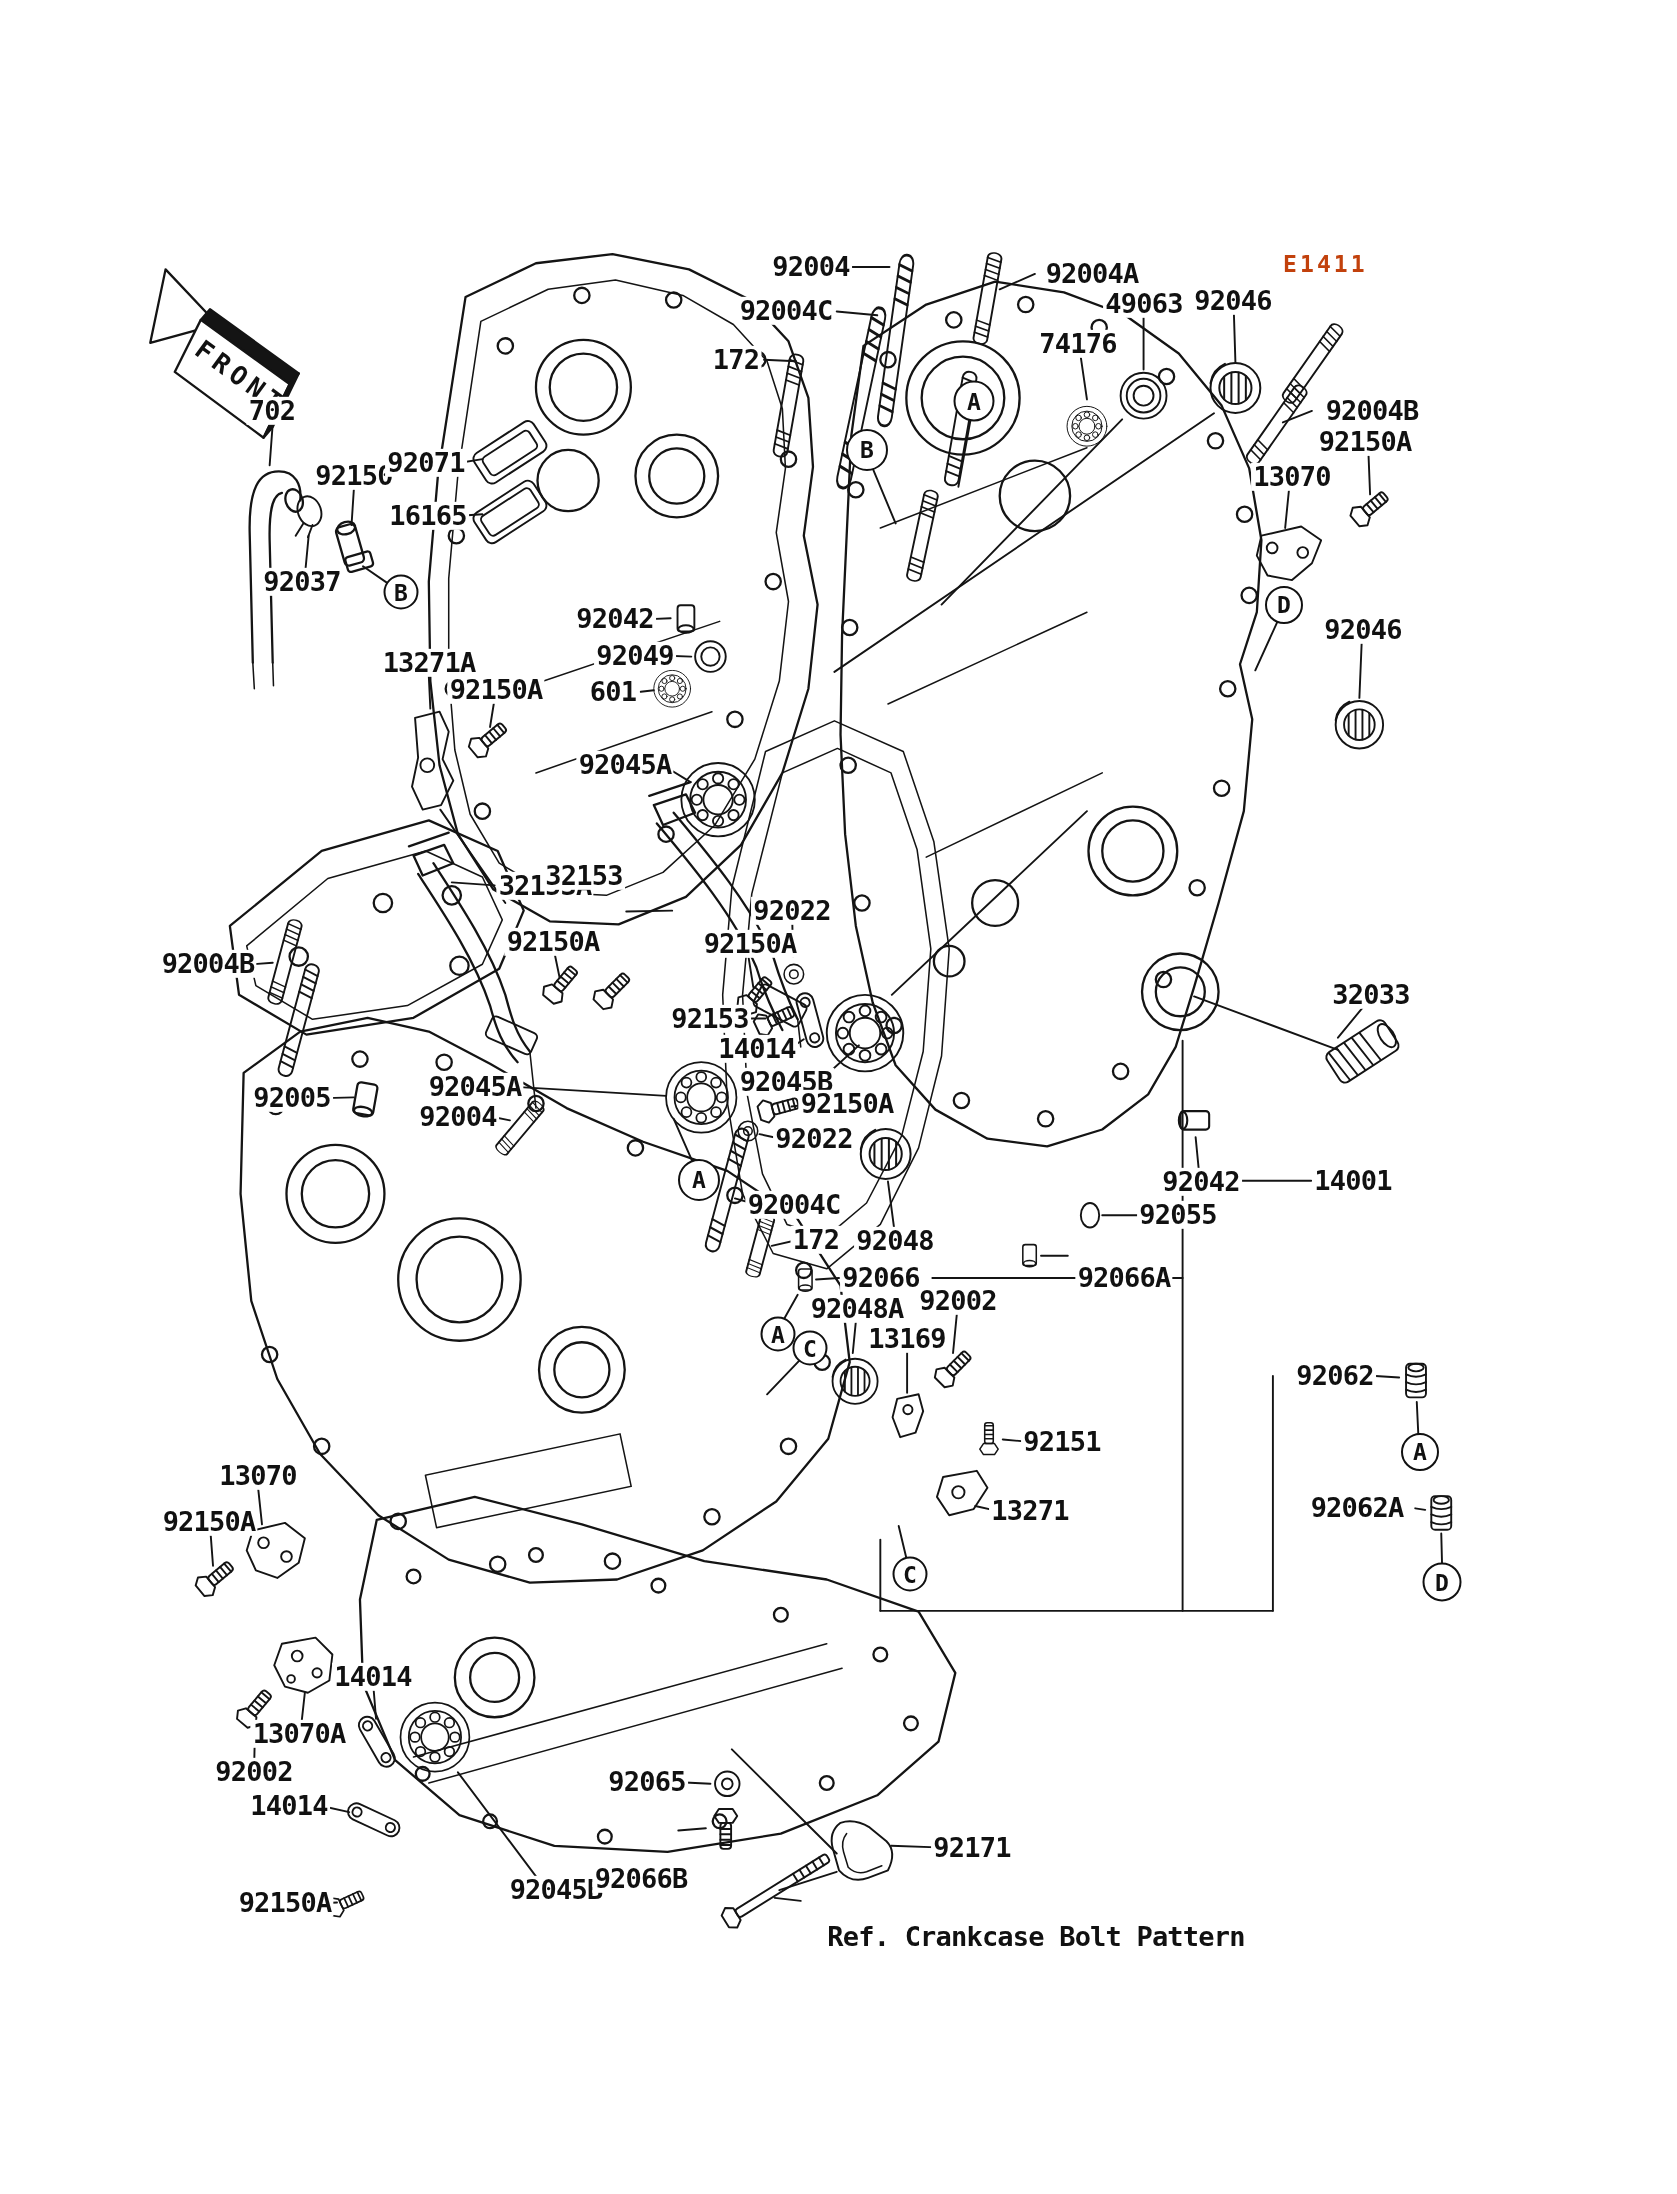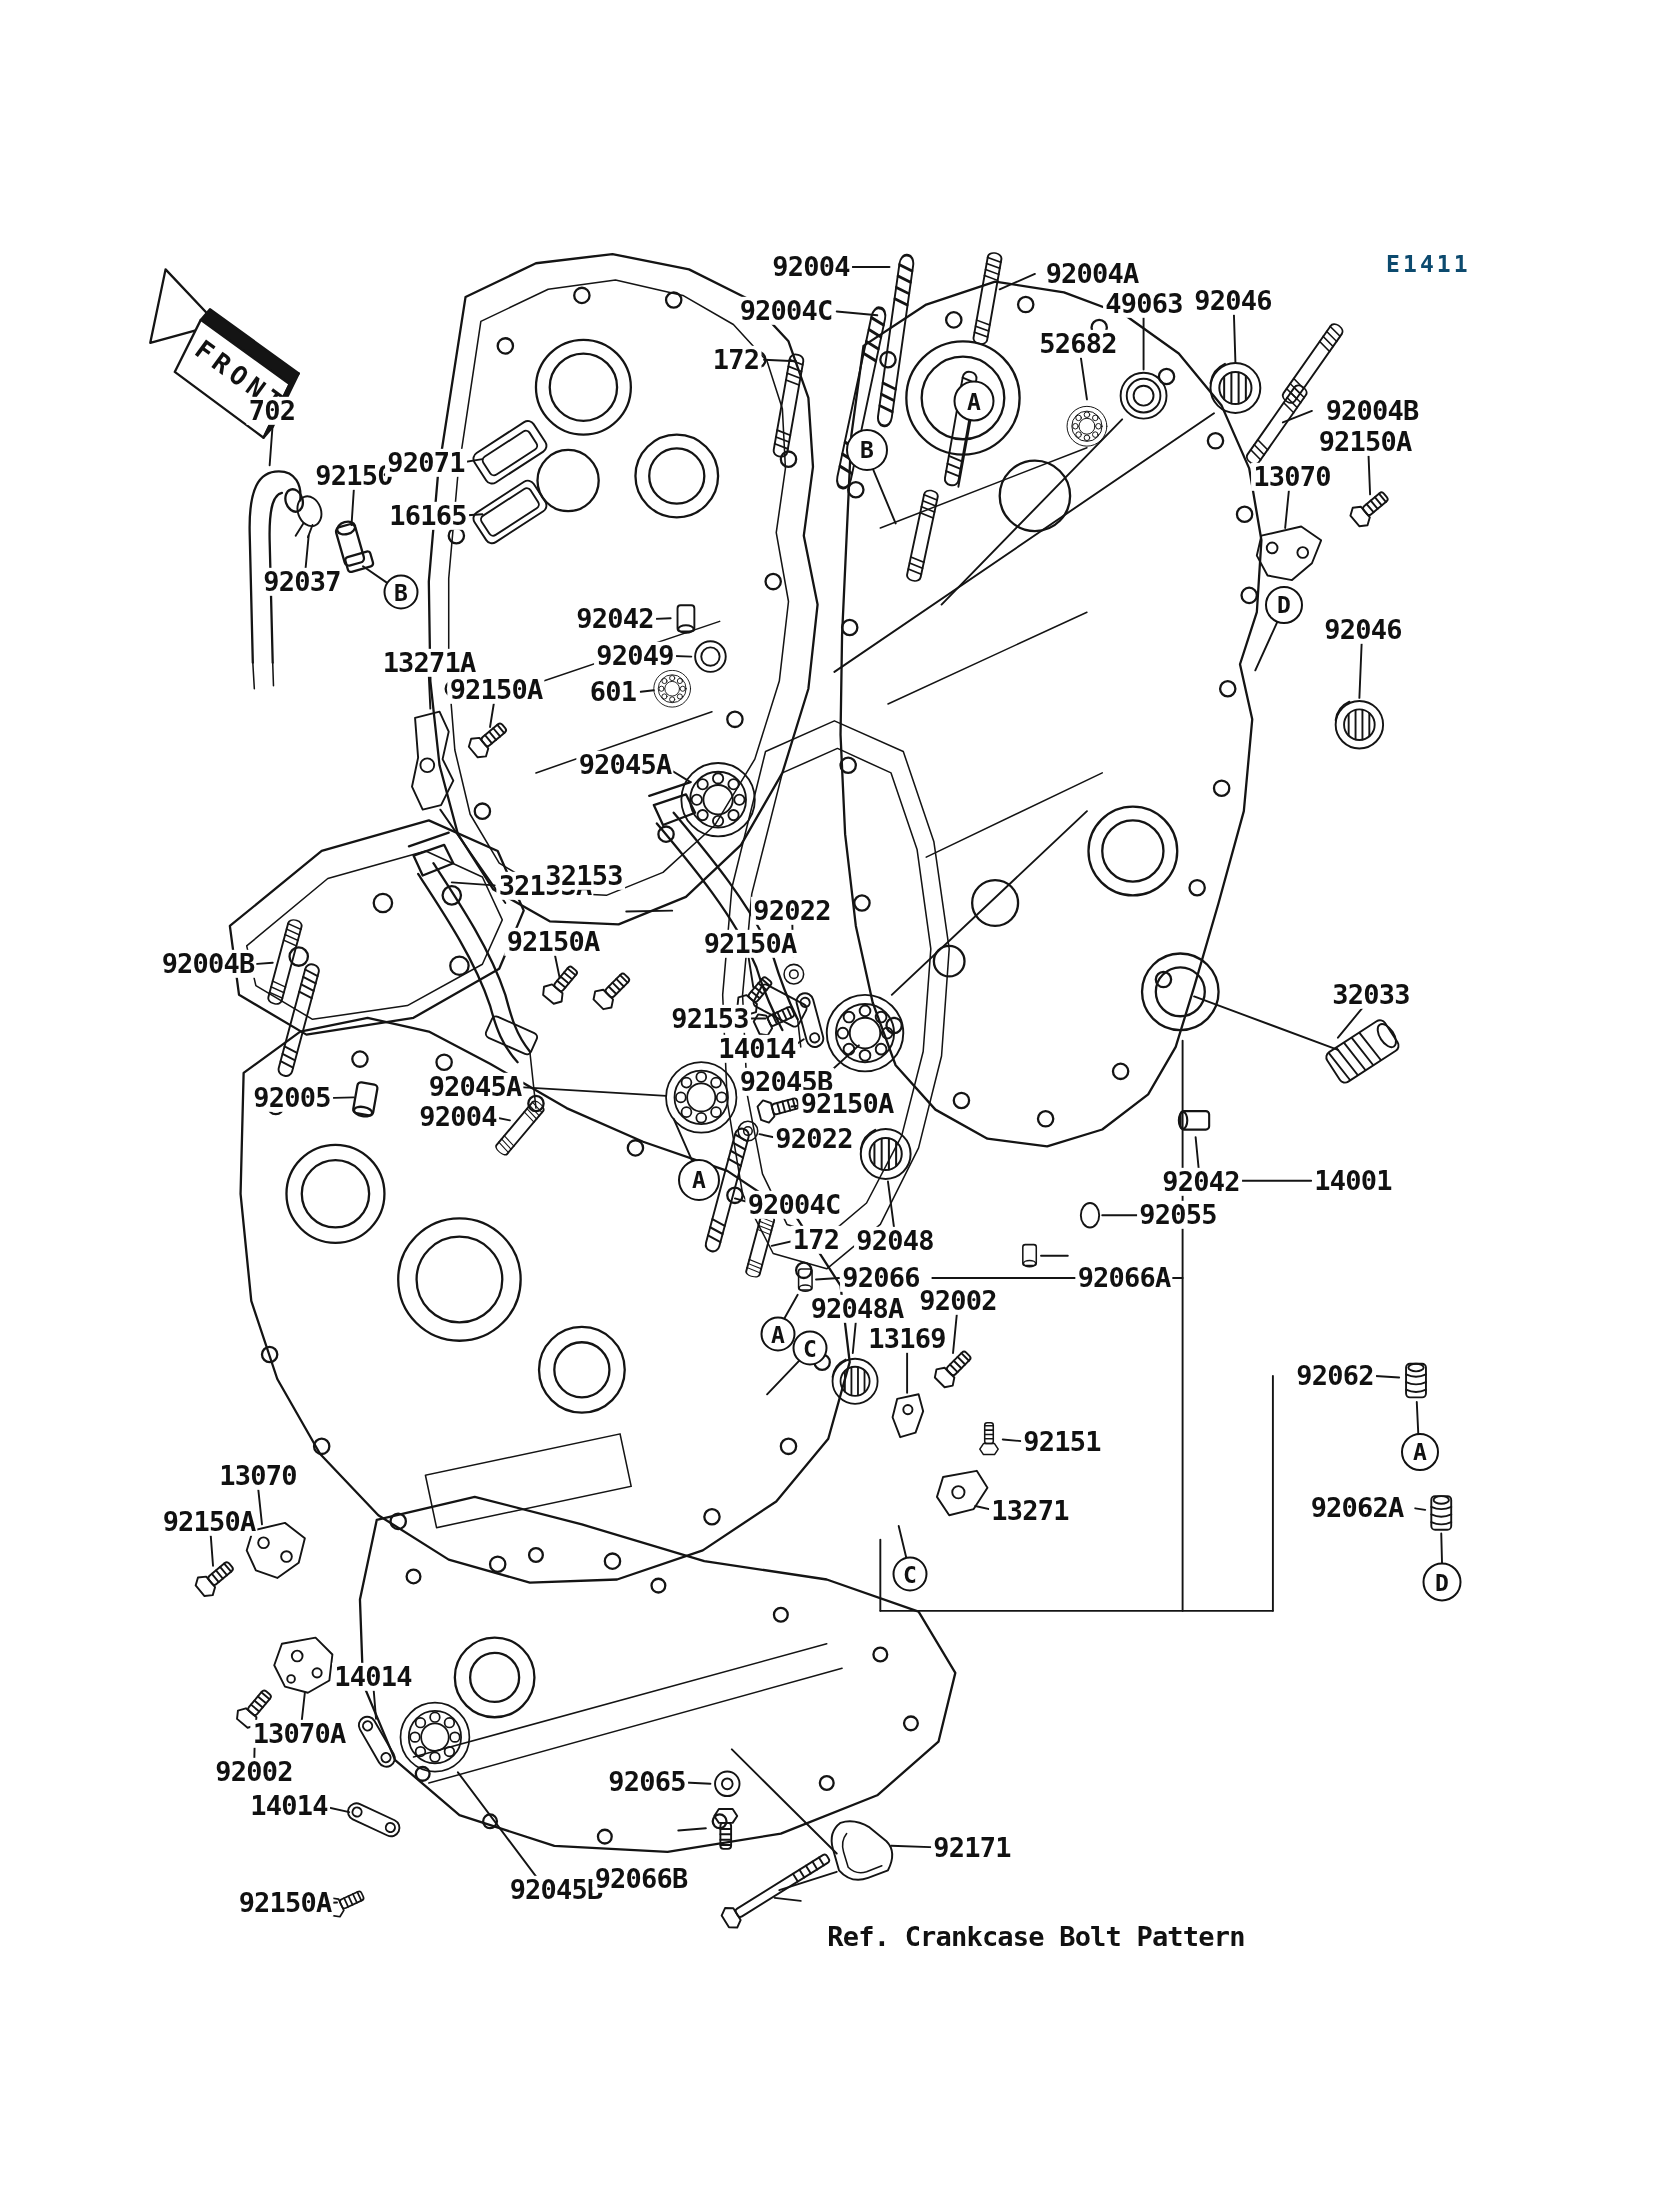--- a/index.html
+++ b/index.html
@@ -5,22 +5,22 @@
   html,body{margin:0;padding:0;background:#fff;}
   .canvas{position:relative;width:1678px;height:2194px;background:#fff;overflow:hidden;
           font-family:"DejaVu Sans Mono","Liberation Mono",monospace;}
   svg.art{position:absolute;left:0;top:0;}
   .part-label{position:absolute;transform:translate(-50%,-50%);white-space:nowrap;
      font-weight:bold;font-size:27px;letter-spacing:-0.8px;color:#111;background:#fff;
      padding:0 2.3px;line-height:1.05;z-index:5;}
   .marker{position:absolute;transform:translate(-50%,-50%);border:2.7px solid #111;
      border-radius:50%;background:#fff;color:#111;font-weight:bold;font-size:23px;
      display:flex;align-items:center;justify-content:center;z-index:6;}
-  .page-code{position:absolute;left:1386px;top:251px;font-size:23px;font-weight:bold;
-     letter-spacing:3.1px;color:#0c4a6e;z-index:5;}
+  .page-code{position:absolute;left:1283px;top:251px;font-size:23px;font-weight:bold;
+     letter-spacing:3.1px;color:#c2410c;z-index:5;}
 </style>
 </head>
 <body>
 
 <div class="canvas">
 
   <svg class="art" width="1678" height="2194" viewBox="0 0 2192 2867" fill="none" stroke="#141414" stroke-width="3" stroke-linejoin="round" stroke-linecap="round">
     <defs>
       <g id="sym-bolt">
         <polygon points="-26,-9 -17,-15 -8,-9 -8,9 -17,15 -26,9"></polygon>
@@ -432,21 +432,21 @@
         <line x1="1853" y1="1874" x2="1851" y2="1832"></line>
         <line x1="1884" y1="2043" x2="1883" y2="2004"></line>
       </g>
   </svg>
 
   <div style="position:absolute;left:0;top:0;width:100%;height:100%;">
       <div class="part-label" style="left: 811px; top: 267px;">92004</div>
       <div class="part-label" style="left: 1092px; top: 274px;">92004A</div>
       <div class="part-label" style="left: 786px; top: 311px;">92004C</div>
       <div class="part-label" style="left: 736px; top: 360px;">172</div>
-      <div class="part-label" style="left: 1078px; top: 344px;">52682</div>
+      <div class="part-label" style="left: 1078px; top: 344px;">74176</div>
       <div class="part-label" style="left: 1144px; top: 304px;">49063</div>
       <div class="part-label" style="left: 1233px; top: 301px;">92046</div>
       <div class="part-label" style="left: 1372px; top: 411px;">92004B</div>
       <div class="part-label" style="left: 1365px; top: 442px;">92150A</div>
       <div class="part-label" style="left: 1292px; top: 477px;">13070</div>
       <div class="part-label" style="left: 1363px; top: 630px;">92046</div>
       <div class="part-label" style="left: 272px; top: 411px;">702</div>
       <div class="part-label" style="left: 354px; top: 476px;">92150</div>
       <div class="part-label" style="left: 302px; top: 582px;">92037</div>
       <div class="part-label" style="left: 426px; top: 463px;">92071</div>

